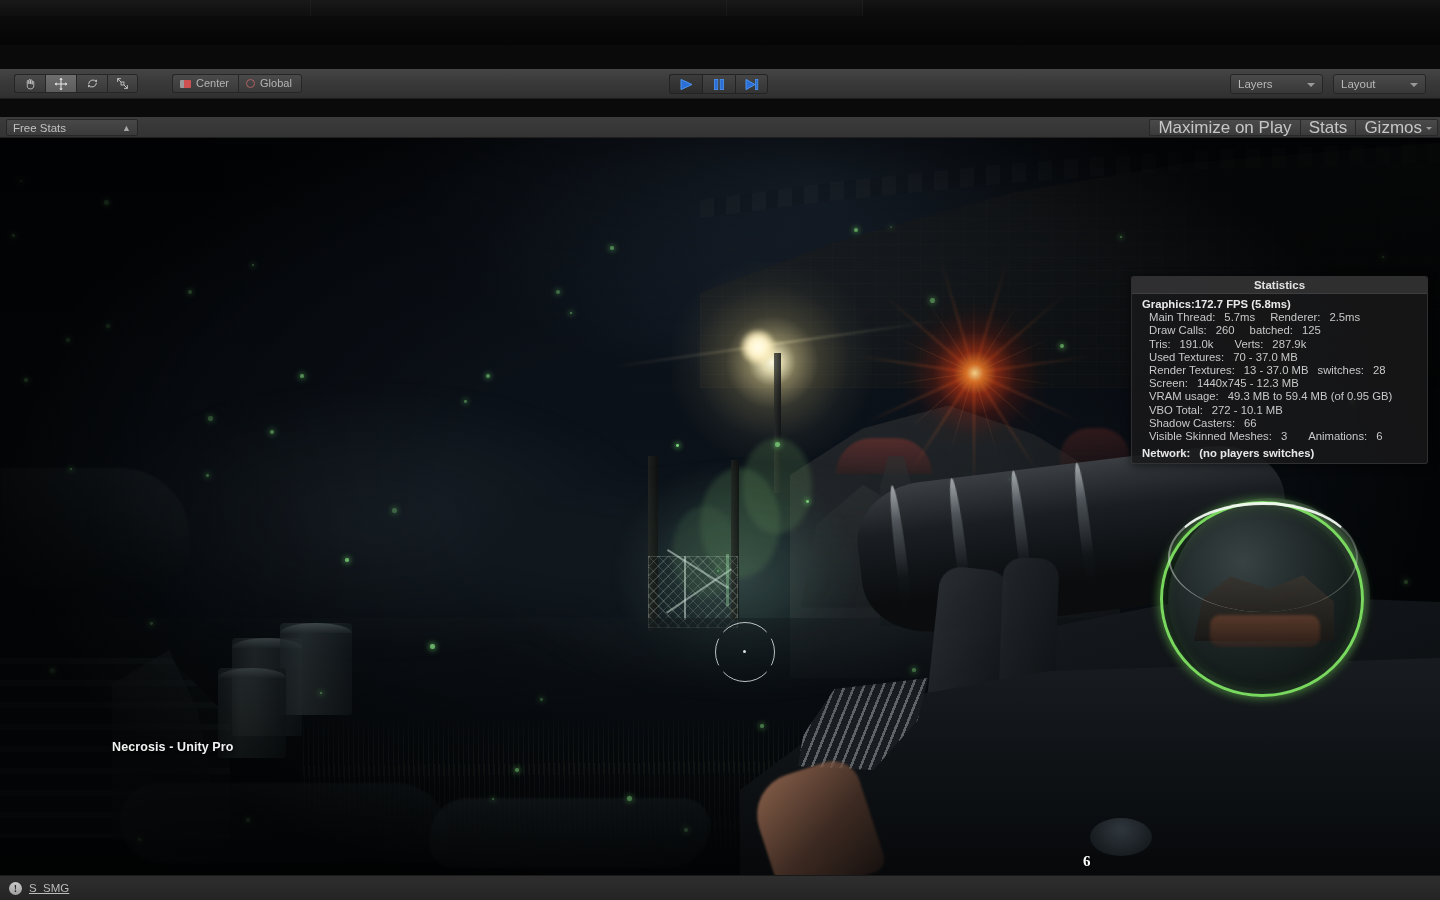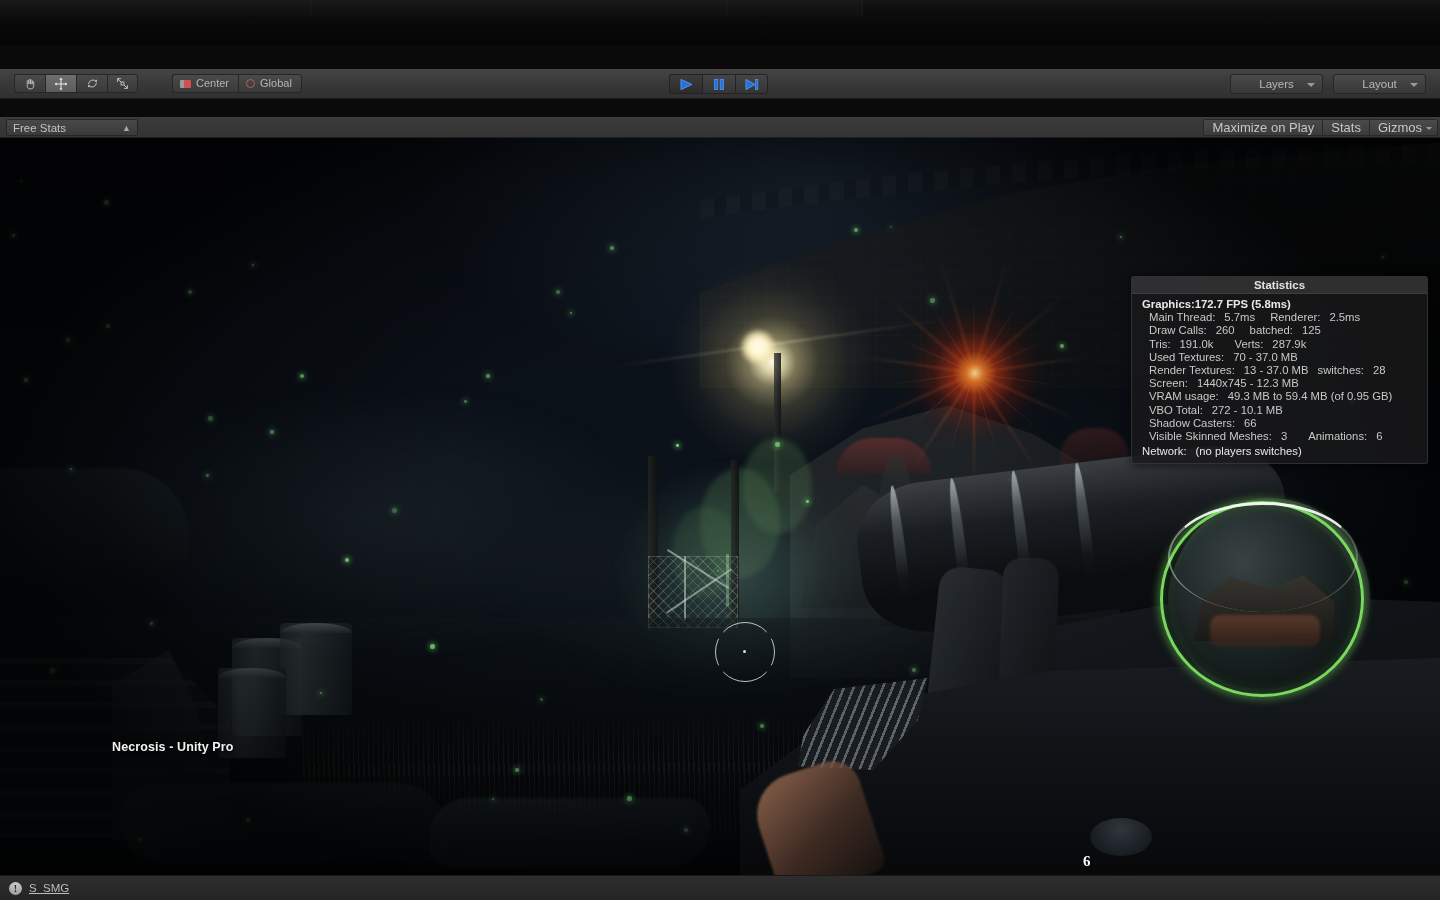--- a/index.html
+++ b/index.html
@@ -59,21 +59,21 @@
     border:1px solid #232323; border-right:none;
     display:flex; align-items:center; justify-content:center;
   }
   .play-btn:first-child{ border-radius:3px 0 0 3px; background:linear-gradient(180deg,#3c3c3c,#2c2c2c); }
   .play-btn:last-child{ border-radius:0 3px 3px 0; border-right:1px solid #232323; }
 
   .right-group{ position:absolute; right:14px; top:5px; display:flex; gap:10px; }
   .dropdown-btn{
     height:20px; min-width:93px; background:linear-gradient(180deg,#4a4a4a,#383838);
     border:1px solid #252525; border-radius:3px; color:#b8b8b8; font-size:11.5px;
-    display:flex; align-items:center; padding:0 7px; position:relative;justify-content:center;
+    display:flex; align-items:center; padding:0 7px; position:relative;
   }
   .dropdown-btn .caret{
     position:absolute; right:7px; top:8px;
     width:0;height:0;border-left:4px solid transparent;border-right:4px solid transparent;
     border-top:4px solid #9a9a9a;
   }
 
   
   .tabbar{
     position:absolute; left:0; top:99px; width:1440px; height:18px;
@@ -100,21 +100,21 @@
   .aspect-dd{
     position:absolute; left:6px; top:2px; width:132px; height:17px;
     background:linear-gradient(180deg,#484848,#3a3a3a); border:1px solid #262626;
     border-radius:2px; color:#c2c2c2; font-size:11.5px;
     display:flex; align-items:center; padding:0 6px;
   }
   .aspect-dd .updown{ position:absolute; right:6px; top:2px; color:#a8a8a8; font-size:9px; line-height:13px; }
   .gt-right{ position:absolute; right:2px; top:2px; display:flex; }
   .gt-btn{
     height:17px; padding:0 8px; background:linear-gradient(180deg,#4a4a4a,#3b3b3b);
-    border:1px solid #282828; border-right:none; color:#c6c6c6; font-size:13px;
+    border:1px solid #282828; border-right:none; color:#c6c6c6; font-size:17px;
     display:flex; align-items:center; line-height:17px; white-space:nowrap;
   }
   .gt-btn:first-child{ border-radius:2px 0 0 2px; }
   .gt-btn.last{ border-right:1px solid #282828; border-radius:0 2px 2px 0; padding-right:15px; position:relative; }
   .gt-btn.last .caret{
     position:absolute; right:5px; top:7px;
     width:0;height:0;border-left:3.5px solid transparent;border-right:3.5px solid transparent;
     border-top:3.5px solid #9a9a9a;
   }
 
@@ -456,21 +456,21 @@
   .stats-title{
     height:17px; line-height:17px; text-align:center; font-weight:bold; font-size:11.5px;
     color:#e2e2e2; background:rgba(56,56,58,.75);
     border-bottom:1px solid rgba(80,80,82,.45);
     border-radius:2px 2px 0 0;
   }
   .stats-body{ padding:4px 0 5px 0; }
   .stats-row{ display:flex; padding:0 10px; height:13.2px; align-items:center; }
   .stats-row.header{ font-weight:bold; color:#e8e8e8; justify-content:flex-start; padding-bottom:1px; }
   .stats-row.indent{ padding-left:17px; color:#c8c8c8; }
-  .stats-row.footer{ font-weight:normal; color:#e8e8e8; padding-top:4px; margin-top:2px;align-items:flex-end; }
+  .stats-row.footer{ font-weight:bold; color:#e8e8e8; padding-top:4px; margin-top:2px; }
   .sp{ display:inline-block; }
   .gap-sm{ width:9px; } .gap-md{ width:15px; } .gap-lg{ width:21px; }
 
   
   .statusbar{
     position:absolute; left:0; top:875px; width:1440px; height:25px;
     background:linear-gradient(180deg,#2e2e2e,#242424);
     border-top:1px solid #191919; display:flex; align-items:center; padding-left:9px; gap:7px;
   }
   .status-icon{

